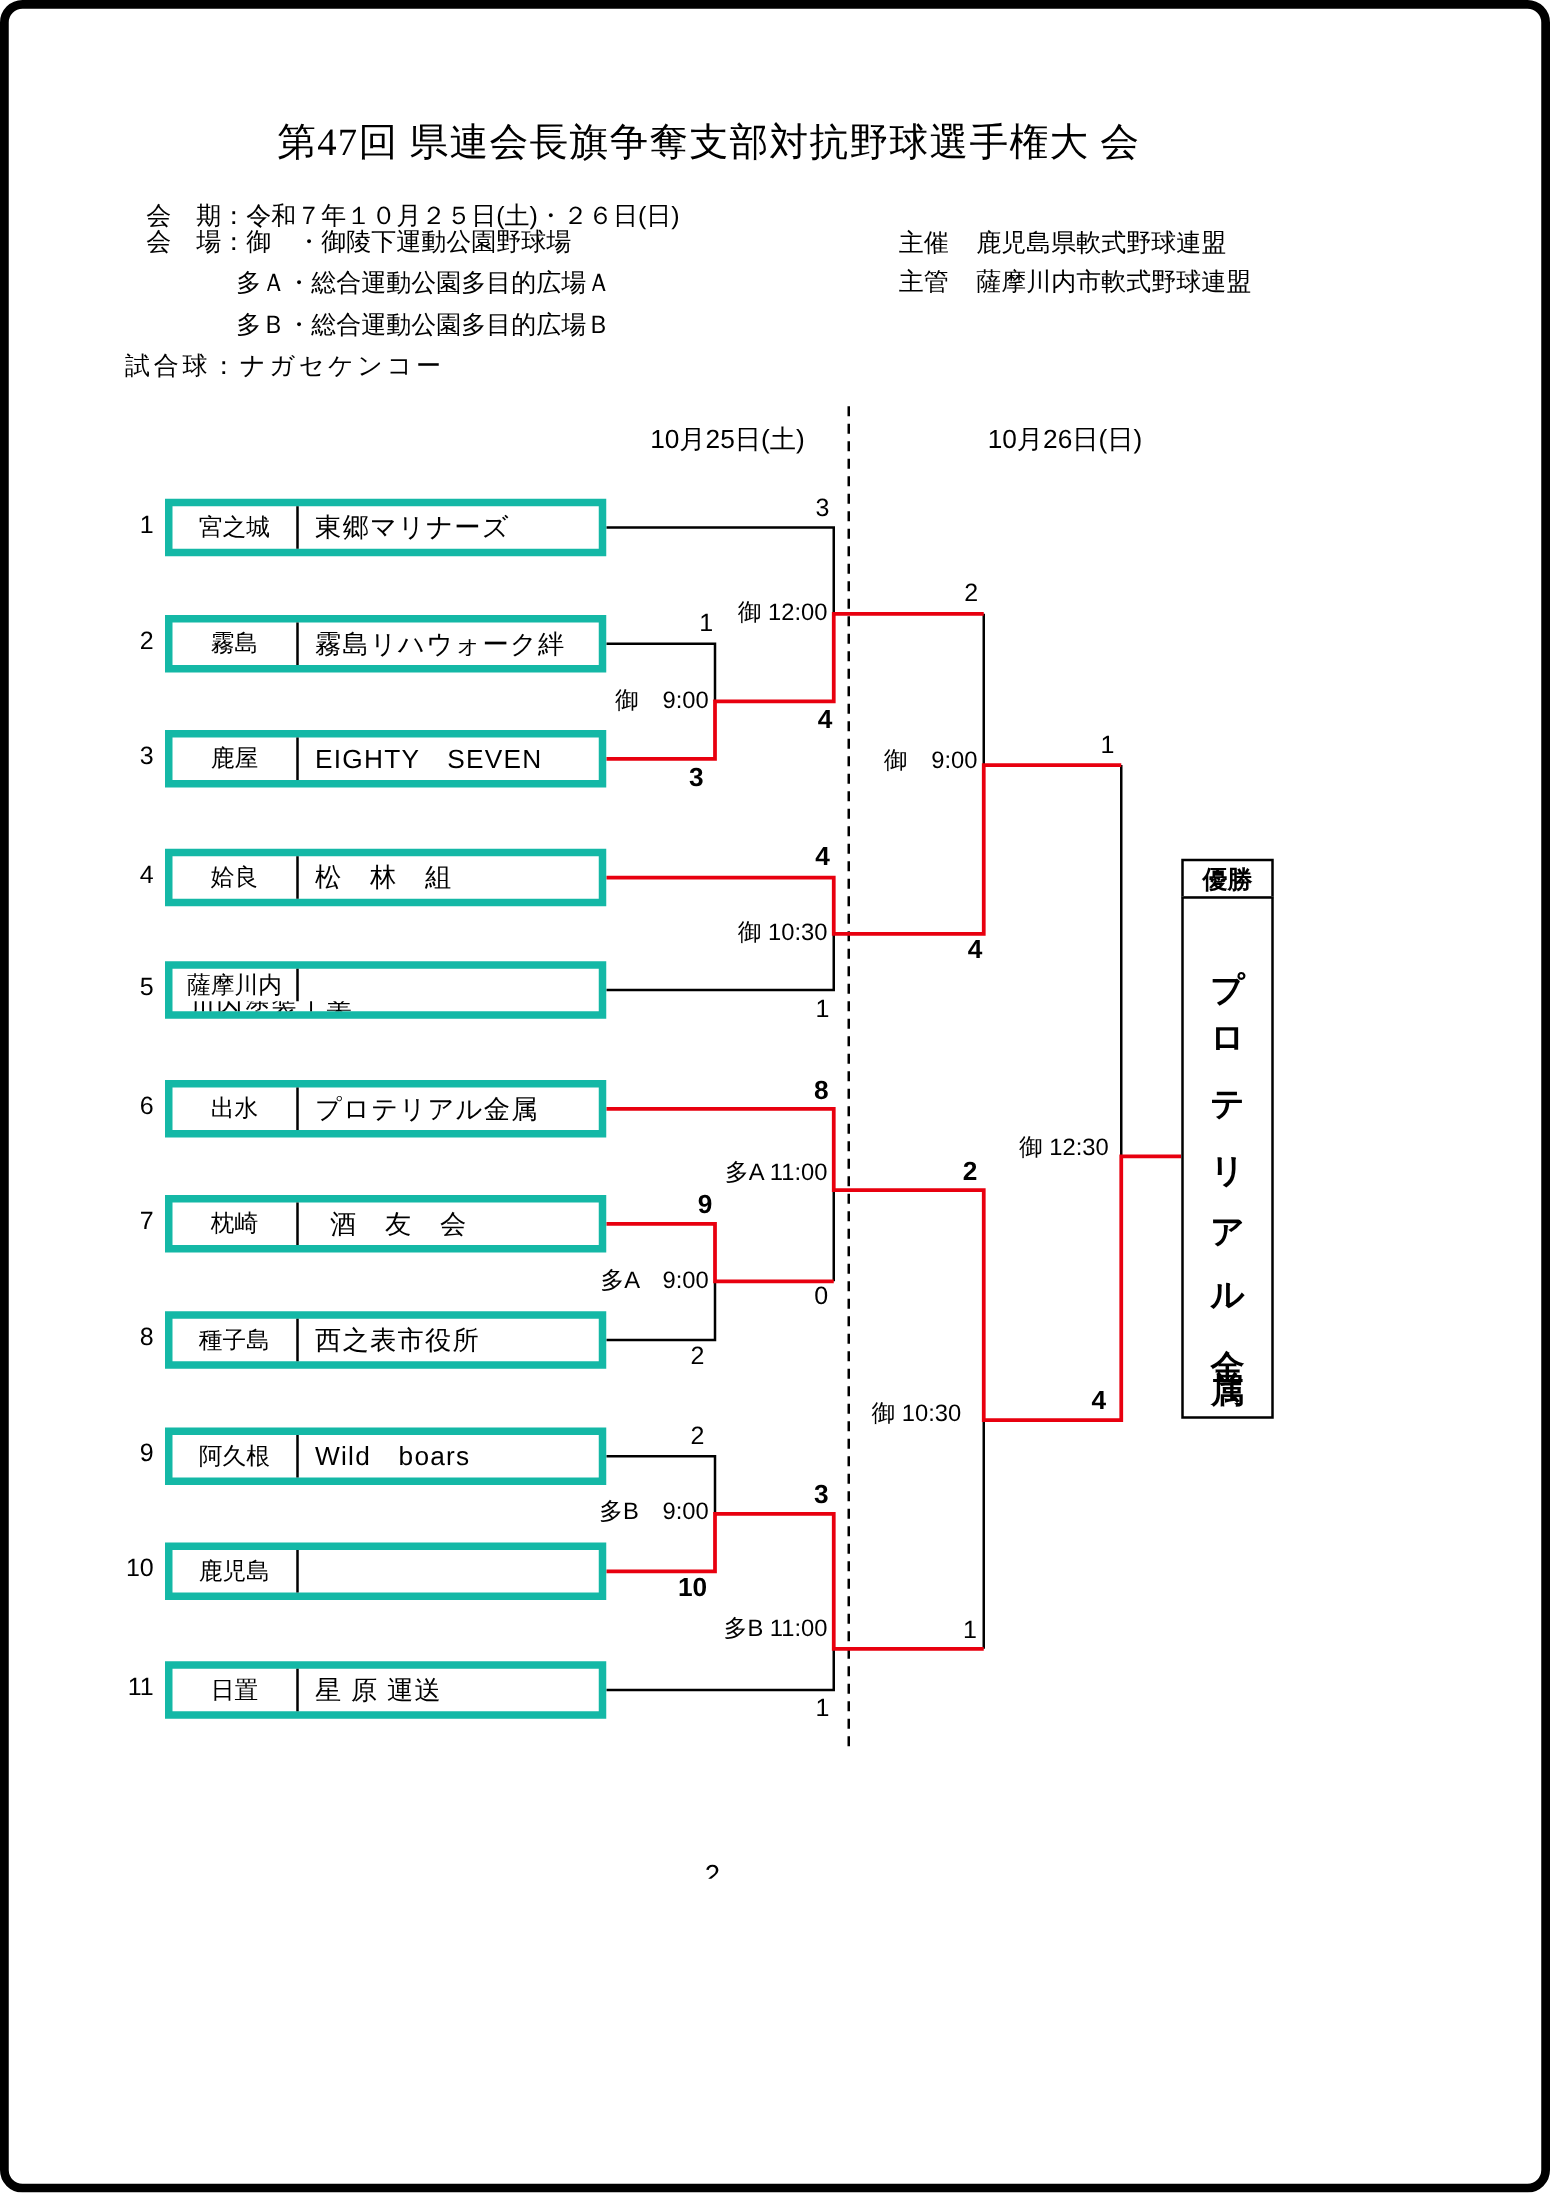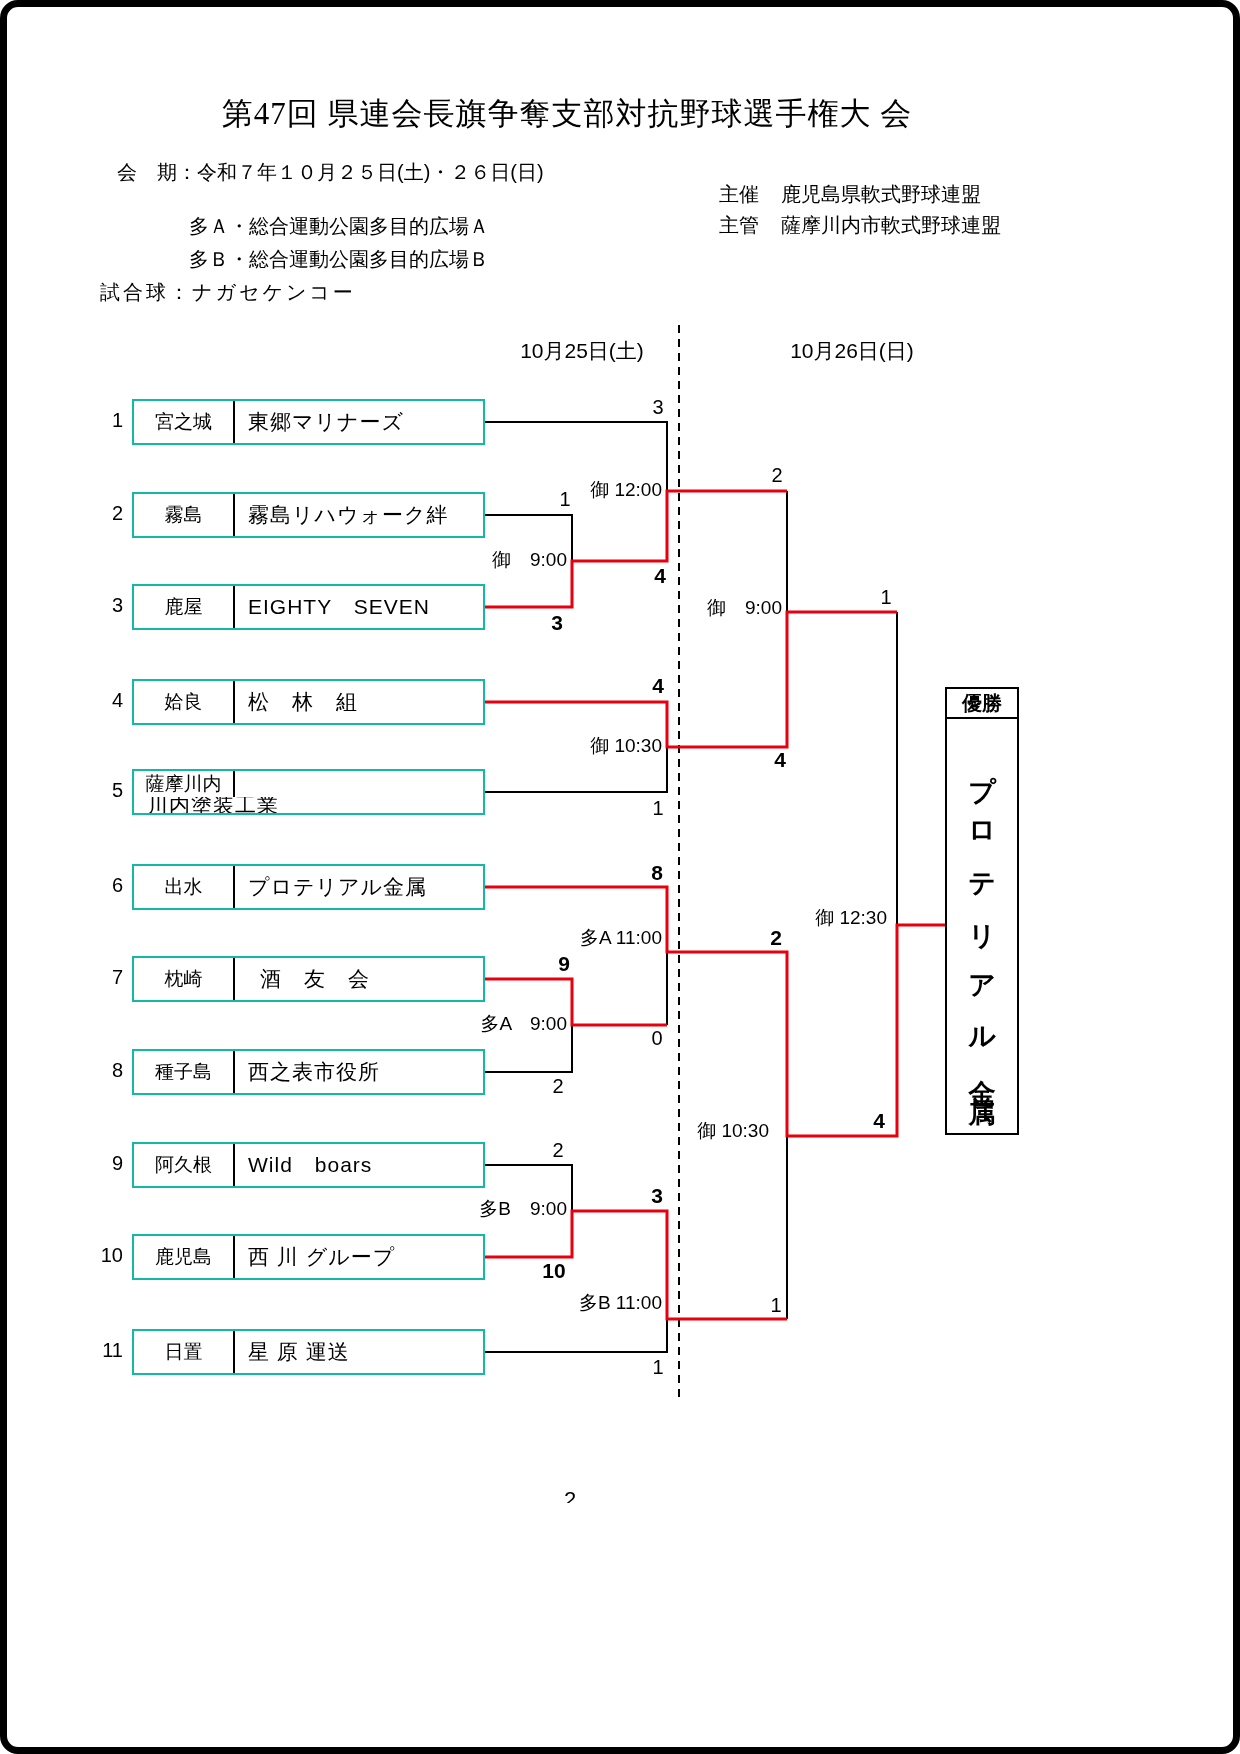--- a/index.html
+++ b/index.html
@@ -20,21 +20,21 @@
     text-align:center;font-family:"Liberation Serif","DejaVu Serif",serif;
     font-weight:400;font-size:31px;letter-spacing:1px;white-space:nowrap;
   }
   .info{position:absolute;font-size:20px;white-space:nowrap;}
   .info .lbl{margin-right:22px;}
   .ball-line{letter-spacing:3px;}
   .day-header{position:absolute;top:330px;width:240px;text-align:center;font-size:21px;white-space:nowrap;}
   .seed{position:absolute;left:84px;width:32px;text-align:right;font-size:20px;}
   .team-box{
     position:absolute;left:125px;width:353px;height:46px;
-    border:2px solid #14b8a6;box-sizing:border-box;background:#fff;display:flex;
+    border:6px solid #14b8a6;box-sizing:border-box;background:#fff;display:flex;
   }
   .district{
     width:101px;border-right:2px solid #000;box-sizing:border-box;
     display:flex;align-items:center;justify-content:center;
     font-size:19px;white-space:nowrap;overflow:hidden;
   }
   .team-name{
     flex:1;display:flex;align-items:center;padding-left:13px;
     font-size:21px;letter-spacing:1px;white-space:nowrap;overflow:hidden;
   }
@@ -86,20 +86,21 @@
 
     <polyline points="478,600 565,600 565,554 660,554 660,484 780,484" fill="none" stroke="#e8000f" stroke-width="3"></polyline>
     <polyline points="478,695 660,695 660,740 780,740 780,605 890,605" fill="none" stroke="#e8000f" stroke-width="3"></polyline>
     <polyline points="478,880 660,880 660,945 780,945 780,1129 890,1129 890,918 938,918" fill="none" stroke="#e8000f" stroke-width="3"></polyline>
     <polyline points="478,972 565,972 565,1018 660,1018" fill="none" stroke="#e8000f" stroke-width="3"></polyline>
     <polyline points="478,1250 565,1250 565,1204 660,1204 660,1312 780,1312" fill="none" stroke="#e8000f" stroke-width="3"></polyline>
   </svg>
 
   <div class="title">第47回 県連会長旗争奪支部対抗野球選手権大 会</div>
   <div class="info" style="left:110px;top:152px;">会　期：令和７年１０月２５日(土)・２６日(日)</div>
+  <div class="info" style="left:110px;top:173px;">会　場：御　・御陵下運動公園野球場</div>
   <div class="info" style="left:182px;top:206px;">多Ａ・総合運動公園多目的広場Ａ</div>
   <div class="info" style="left:182px;top:239px;">多Ｂ・総合運動公園多目的広場Ｂ</div>
   <div class="info" style="left:712px;top:174px;">
     <span class="lbl">主催</span><span>鹿児島県軟式野球連盟</span>
   </div>
   <div class="info" style="left:712px;top:205px;">
     <span class="lbl">主管</span><span>薩摩川内市軟式野球連盟</span>
   </div>
   <div class="info ball-line" style="left:93px;top:272px;">試合球：ナガセケンコー</div>
 
@@ -149,21 +150,20 @@
   <div class="team-box" style="top:1042px;">
     <div class="district">種子島</div>
     <div class="team-name">西之表市役所</div>
   </div>
   <div class="team-box" style="top:1135px;">
     <div class="district">阿久根</div>
     <div class="team-name">Wild　boars</div>
   </div>
   <div class="team-box" style="top:1227px;">
     <div class="district">鹿児島</div>
-    <div class="team-name">西 川 グループ</div>
   </div>
   <div class="team-box" style="top:1322px;">
     <div class="district">日置</div>
     <div class="team-name">星 原 運送</div>
   </div>
 
   <div class="glabel" style="left:420px;top:553px;">御　9:00</div>
   <div class="glabel" style="left:515px;top:483px;">御 12:00</div>
   <div class="glabel" style="left:515px;top:739px;">御 10:30</div>
   <div class="glabel" style="left:420px;top:1017px;">多A　9:00</div>

